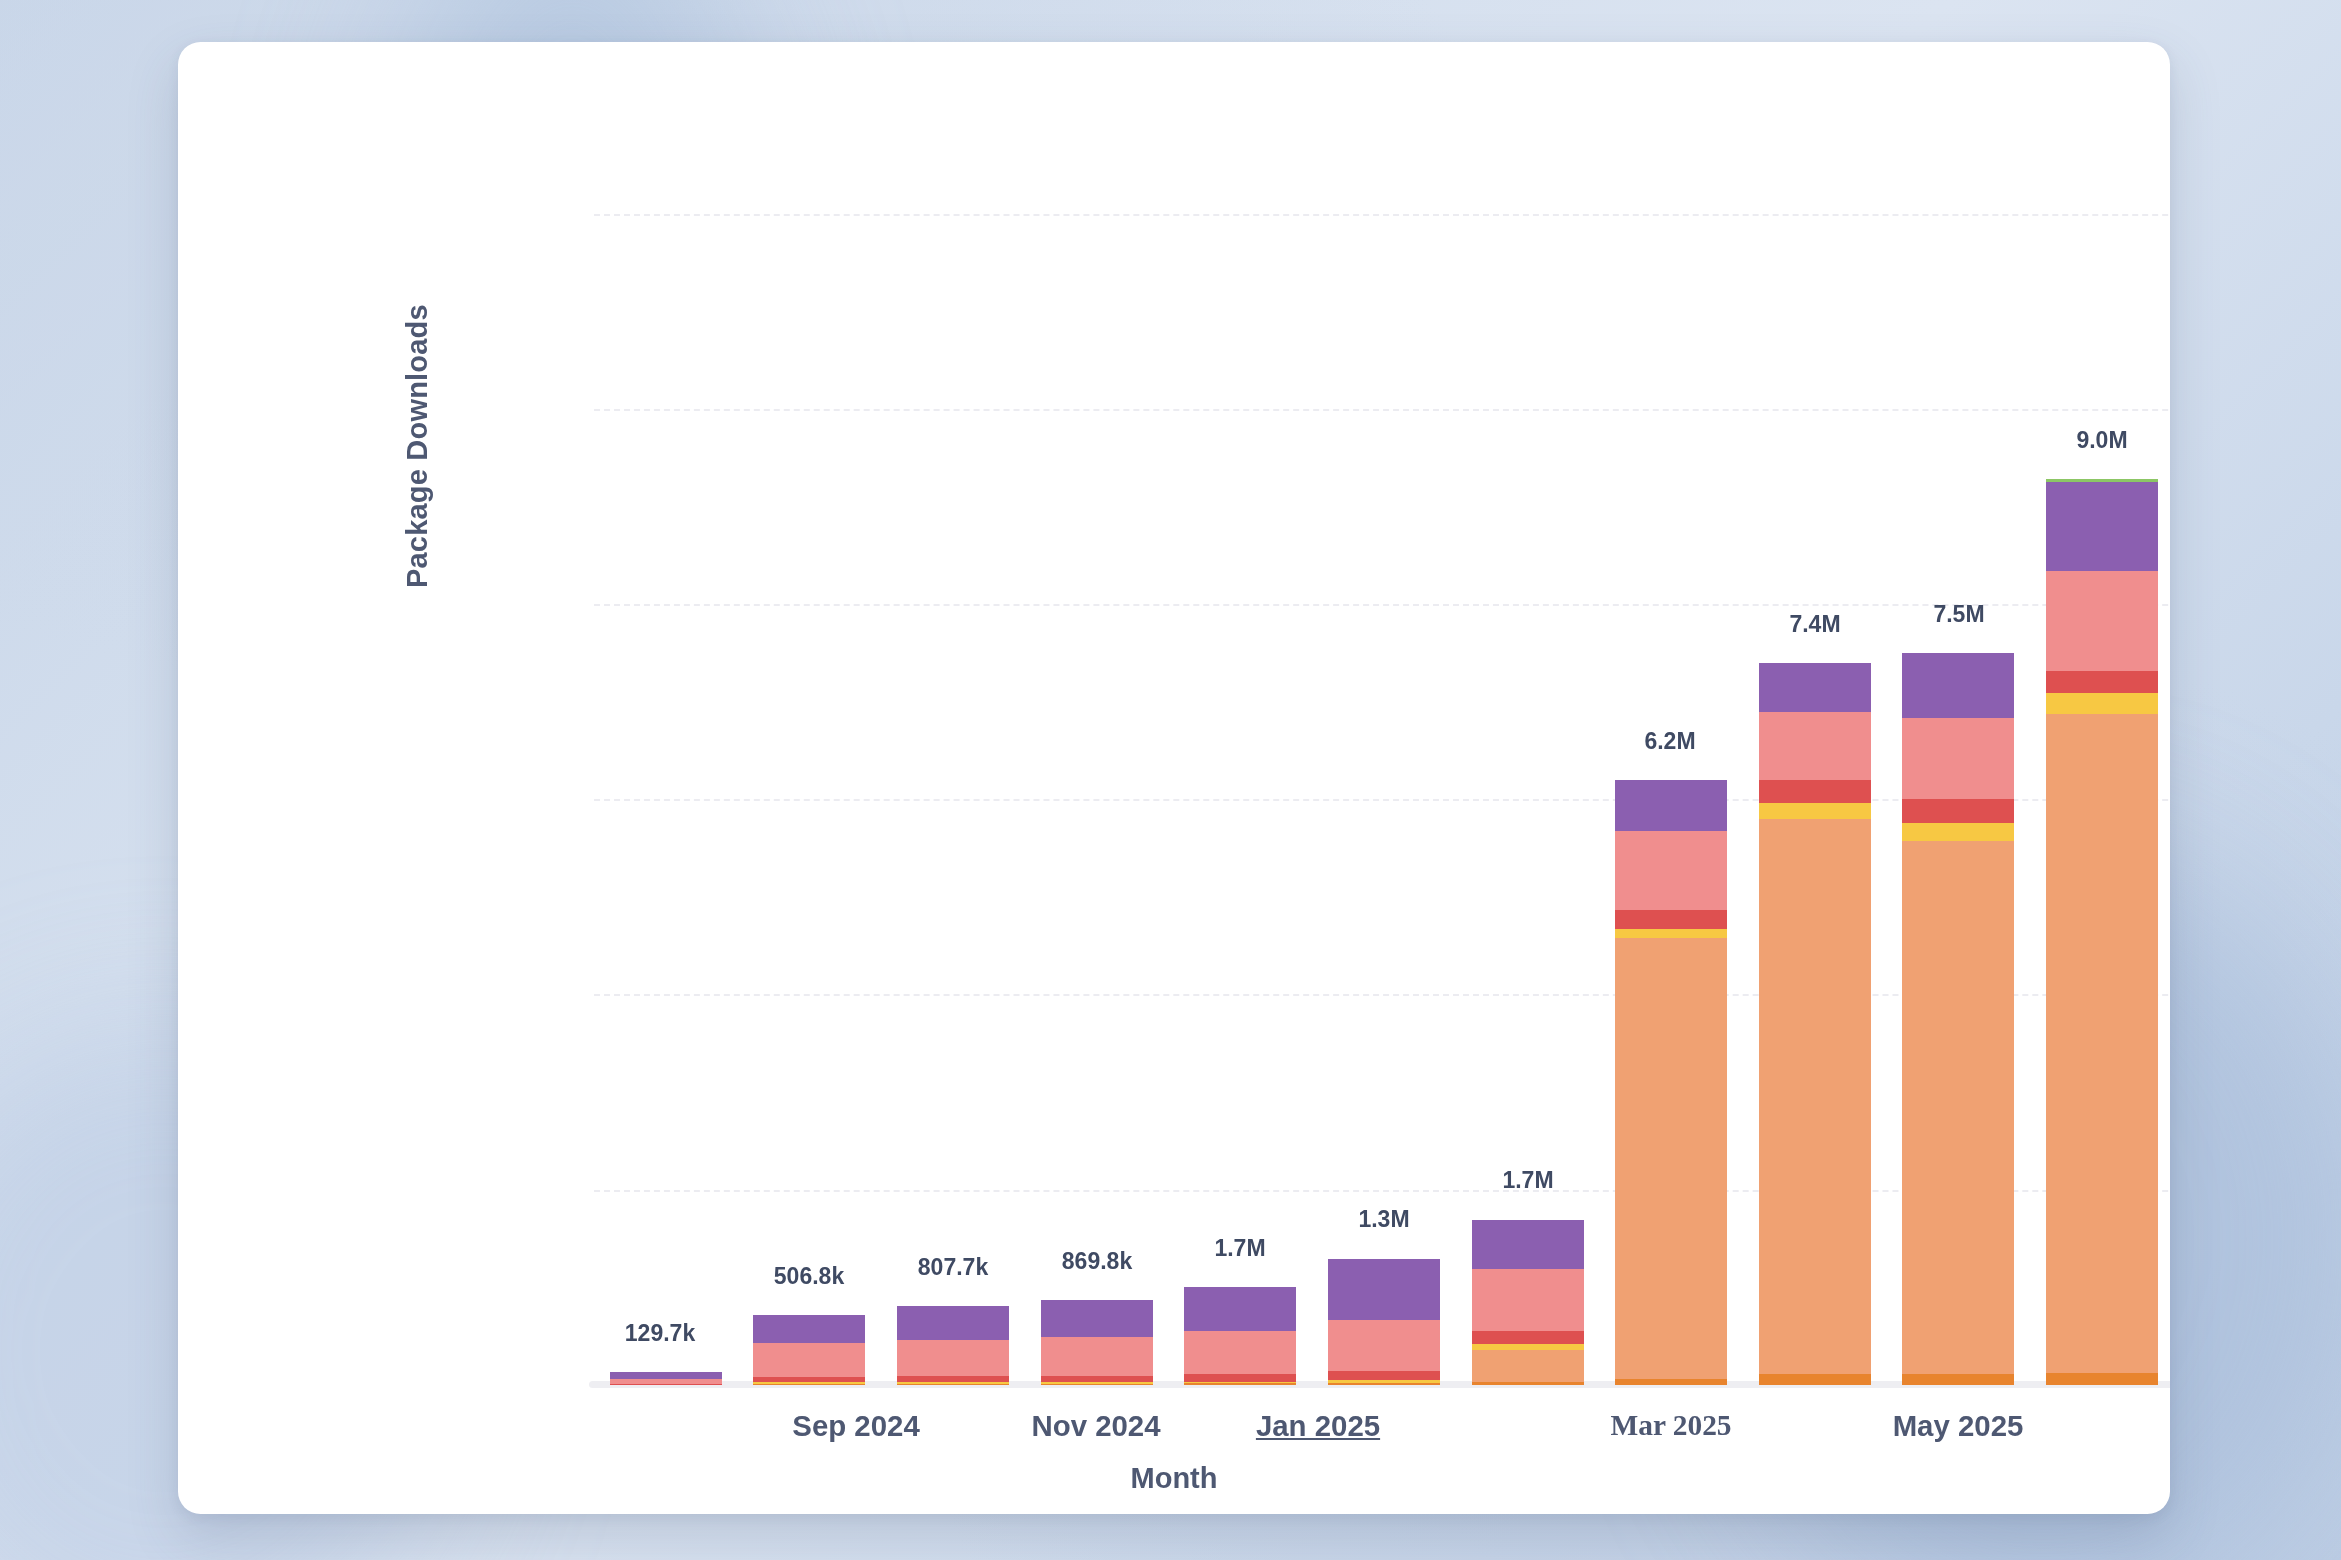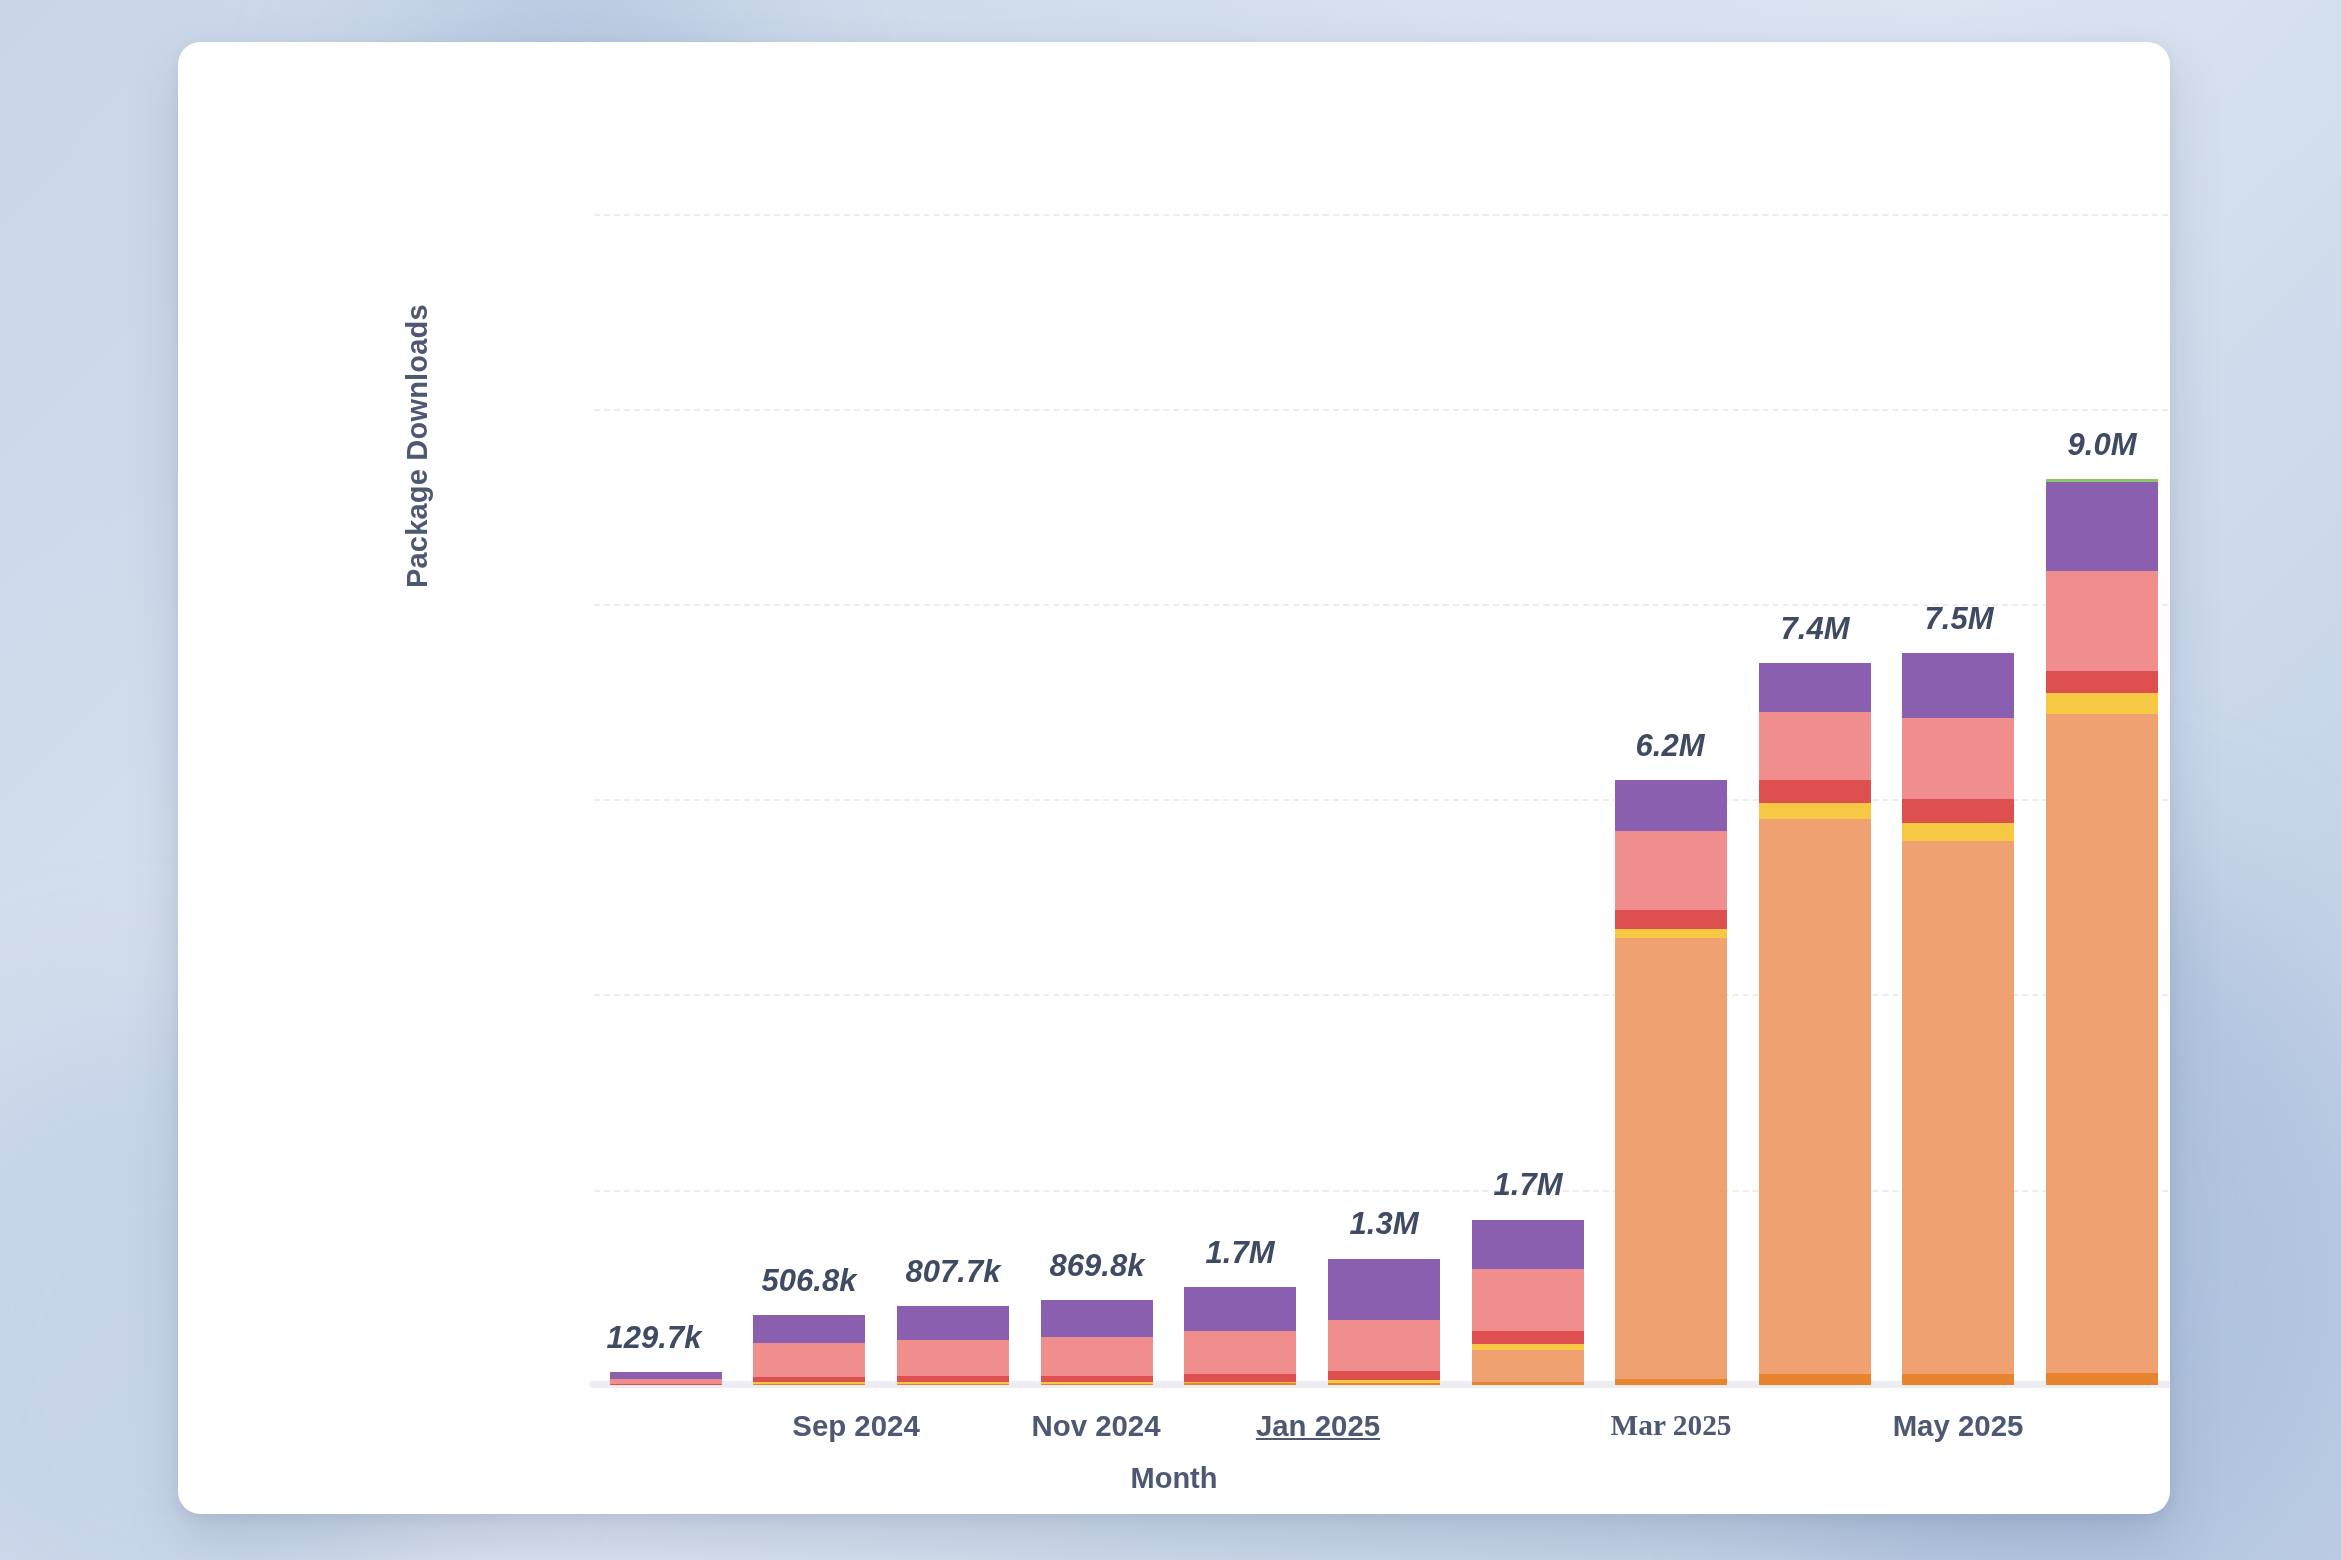--- a/index.html
+++ b/index.html
@@ -105,24 +105,23 @@
     display: flex;
     flex-direction: column-reverse;
   }
   .seg { width: 100%; }
 
   .bar-total {
     position: absolute;
     left: 50%;
     transform: translateX(-50%);
     white-space: nowrap;
-    font-size: 31px;
+    font-size: 23px;
     font-weight: 700;
     color: #3f4a63;
-    font-style: italic;
   }
 
   .xtick-label {
     position: absolute;
     top: 1367px;
     transform: translateX(-50%);
     font-size: 29.4px;
     font-weight: 700;
     color: #4e5872;
     white-space: nowrap;
@@ -149,21 +148,21 @@
         <div class="gridline" style="top: 839px;"></div>
         <div class="gridline" style="top: 644px;"></div>
         <div class="gridline" style="top: 449px;"></div>
         <div class="gridline" style="top: 254px;"></div>
         <div class="gridline" style="top: 59px;"></div>
         <div class="bar" style="left: 16px; width: 112px; height: 12.7px;">
           <div class="seg" style="height: 1.3px; background: rgb(222, 80, 80);"></div>
           <div class="seg" style="height: 4.7px; background: rgb(240, 142, 142);"></div>
           <div class="seg" style="height: 7.4px; background: rgb(139, 95, 176);"></div>
         </div>
-        <div class="bar-total" style="left: 60px; top: 1165px;">129.7k</div>
+        <div class="bar-total" style="left: 66px; top: 1165px;">129.7k</div>
         <div class="bar" style="left: 159px; width: 112px; height: 70px;">
           <div class="seg" style="height: 1.3px; background: rgb(232, 132, 46);"></div>
           <div class="seg" style="height: 1.3px; background: rgb(247, 200, 67);"></div>
           <div class="seg" style="height: 5.7px; background: rgb(222, 80, 80);"></div>
           <div class="seg" style="height: 34px; background: rgb(240, 142, 142);"></div>
           <div class="seg" style="height: 29px; background: rgb(139, 95, 176);"></div>
         </div>
         <div class="bar-total" style="left: 215px; top: 1108px;">506.8k</div>
         <div class="bar" style="left: 303px; width: 112px; height: 79px;">
           <div class="seg" style="height: 1.3px; background: rgb(232, 132, 46);"></div>

